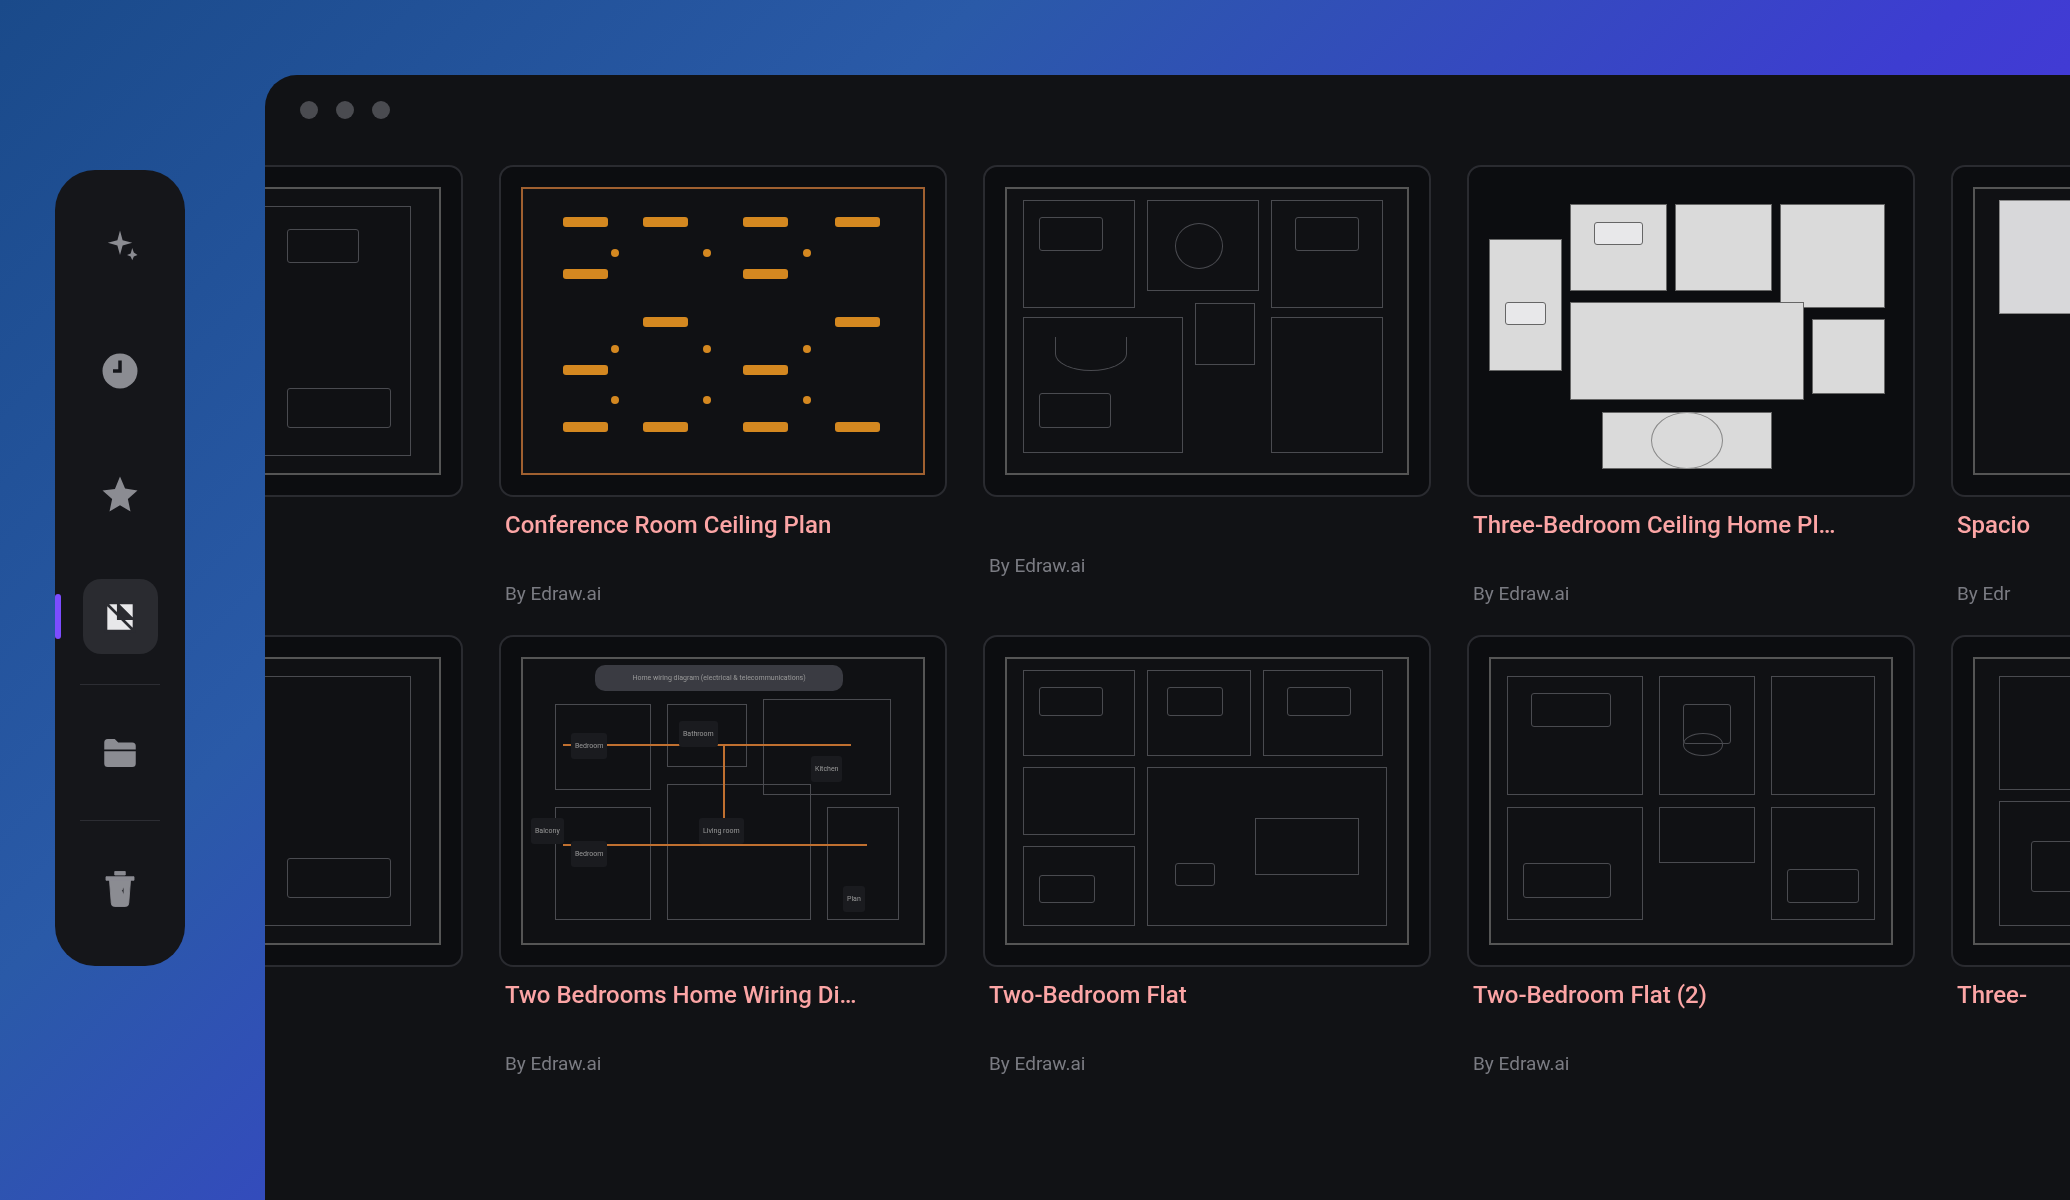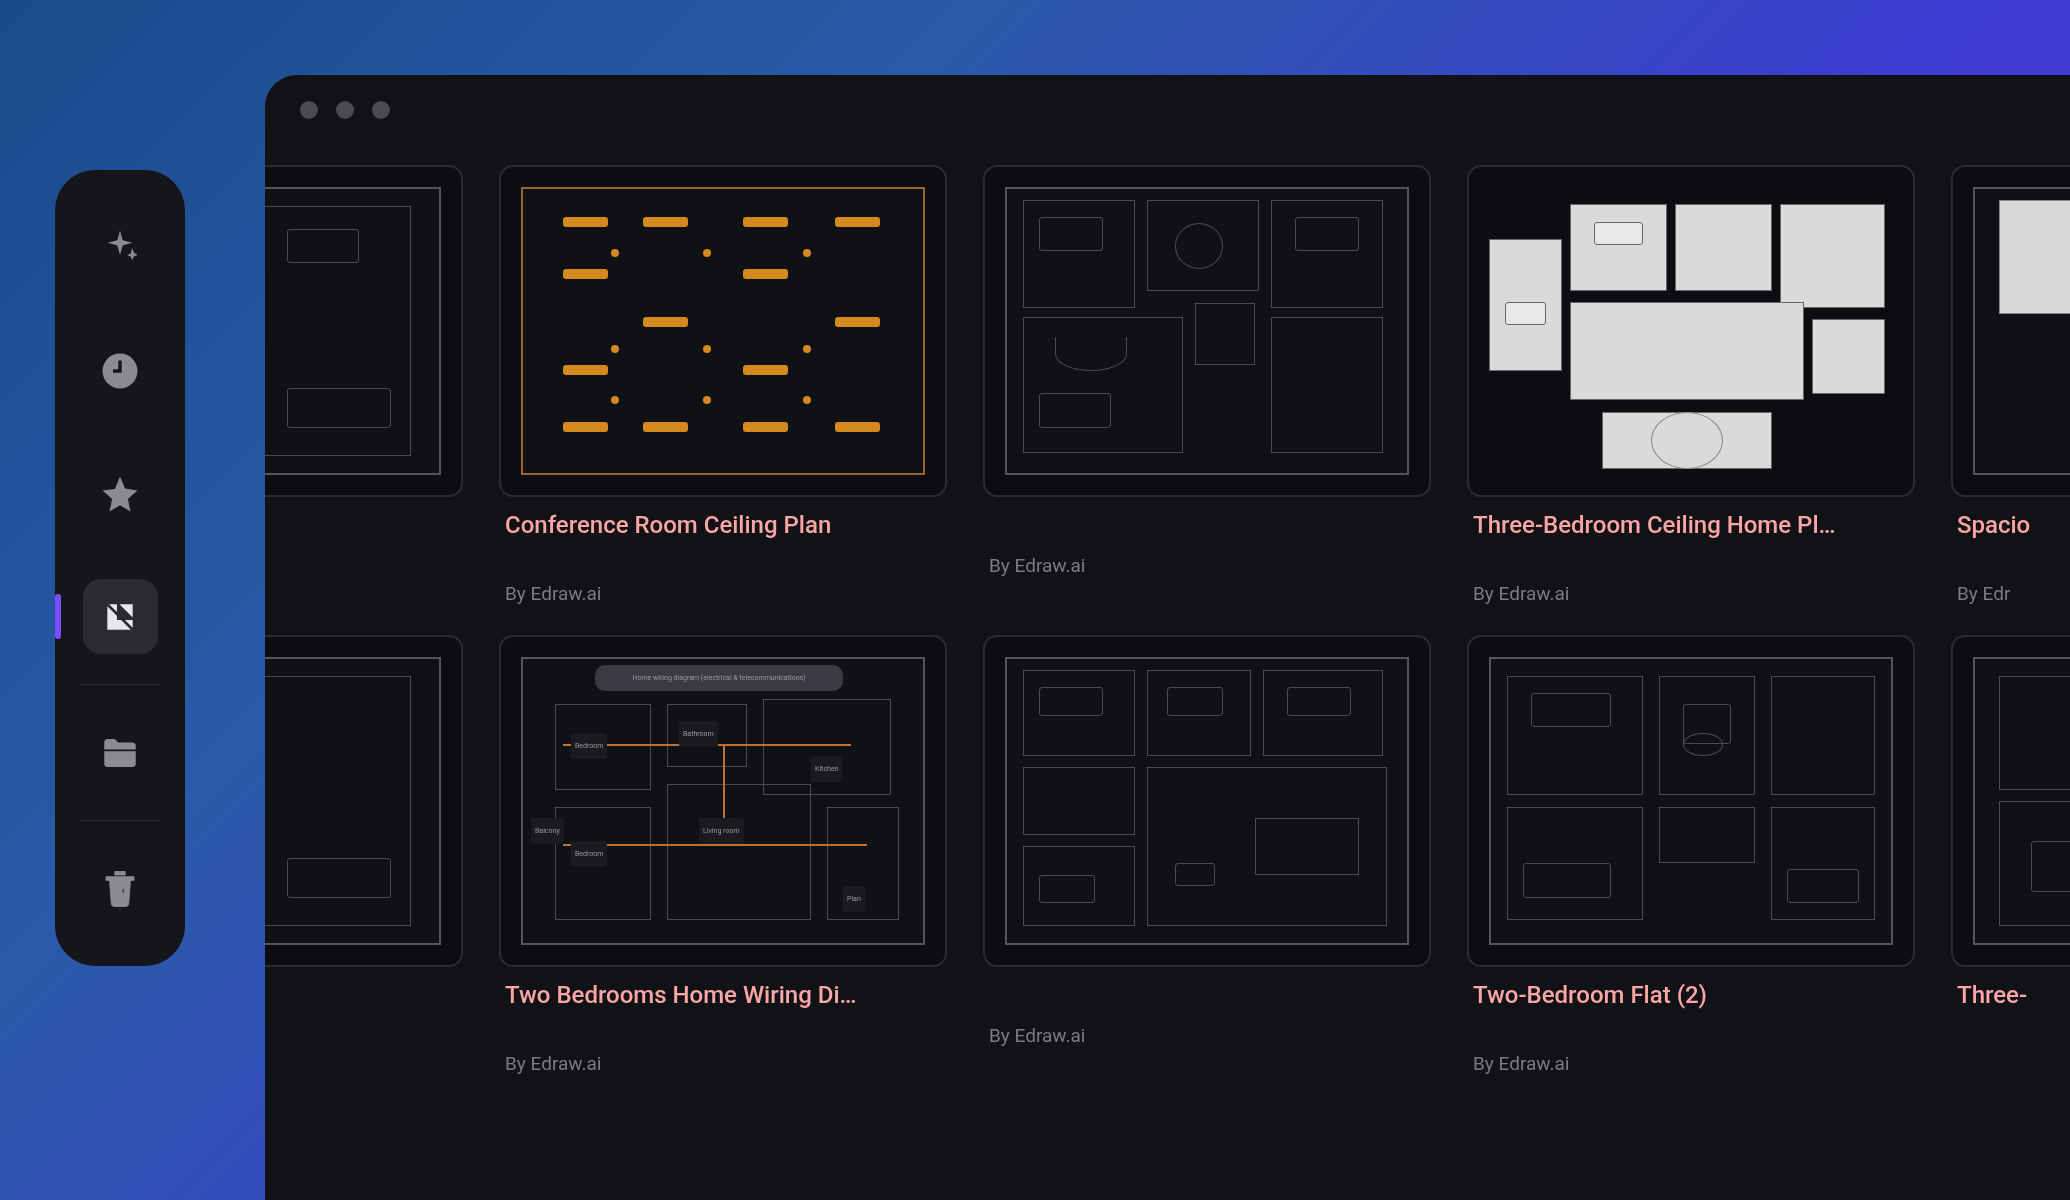--- a/index.html
+++ b/index.html
@@ -456,20 +456,21 @@
               <div class="fp-room" style="left:4%;top:66%;width:28%;height:28%"></div>
               <div class="fp-furniture" style="left:8%;top:10%;width:16%;height:10%"></div>
               <div class="fp-furniture" style="left:40%;top:10%;width:14%;height:10%"></div>
               <div class="fp-furniture" style="left:70%;top:10%;width:16%;height:10%"></div>
               <div class="fp-rect" style="left:62%;top:56%;width:26%;height:20%"></div>
               <div class="fp-furniture" style="left:42%;top:72%;width:10%;height:8%"></div>
               <div class="fp-furniture" style="left:8%;top:76%;width:14%;height:10%"></div>
             </div>
           </div>
           <div class="template-info">
+            <div class="template-title">Two-Bedroom Flat</div>
             <div class="template-author">By Edraw.ai</div>
           </div>
         </div>
 
         <div class="template-card">
           <div class="template-thumbnail">
             <div class="floorplan">
               <div class="fp-room" style="left:4%;top:6%;width:34%;height:42%"></div>
               <div class="fp-room" style="left:42%;top:6%;width:24%;height:42%"></div>
               <div class="fp-room" style="left:70%;top:6%;width:26%;height:42%"></div>

